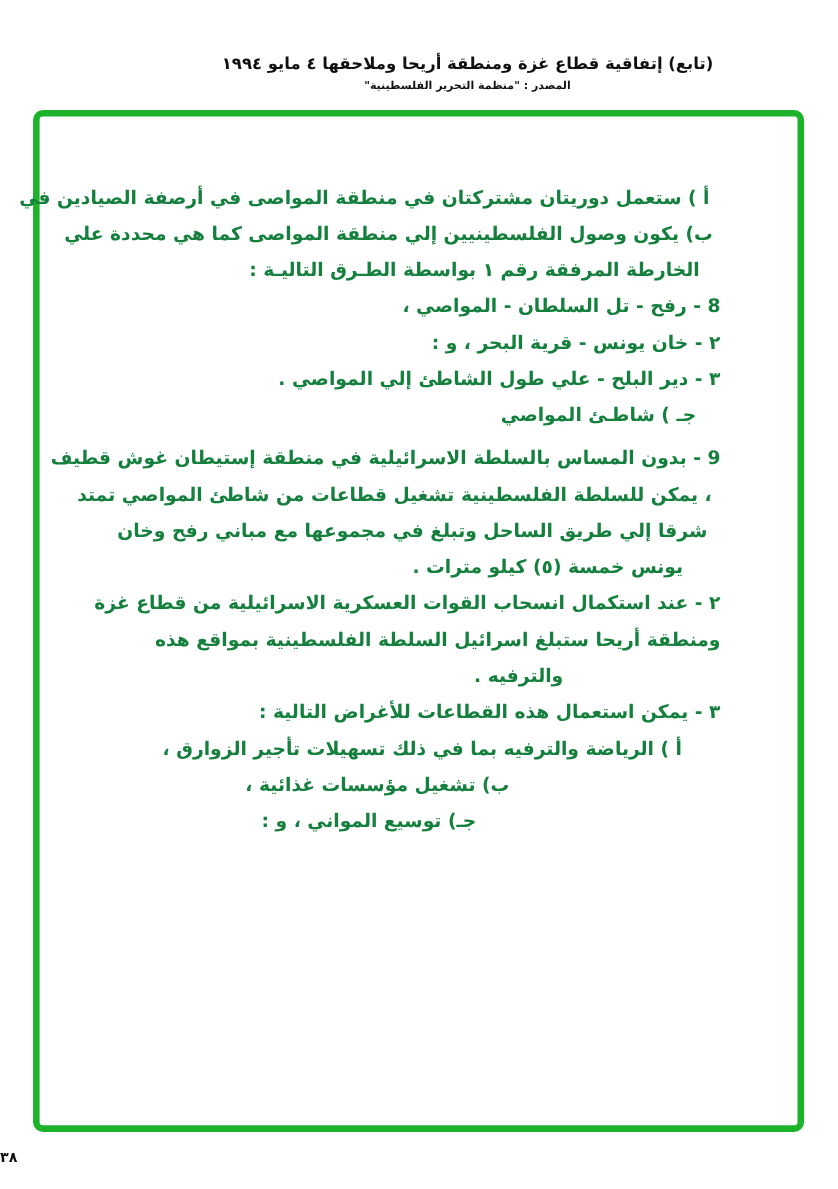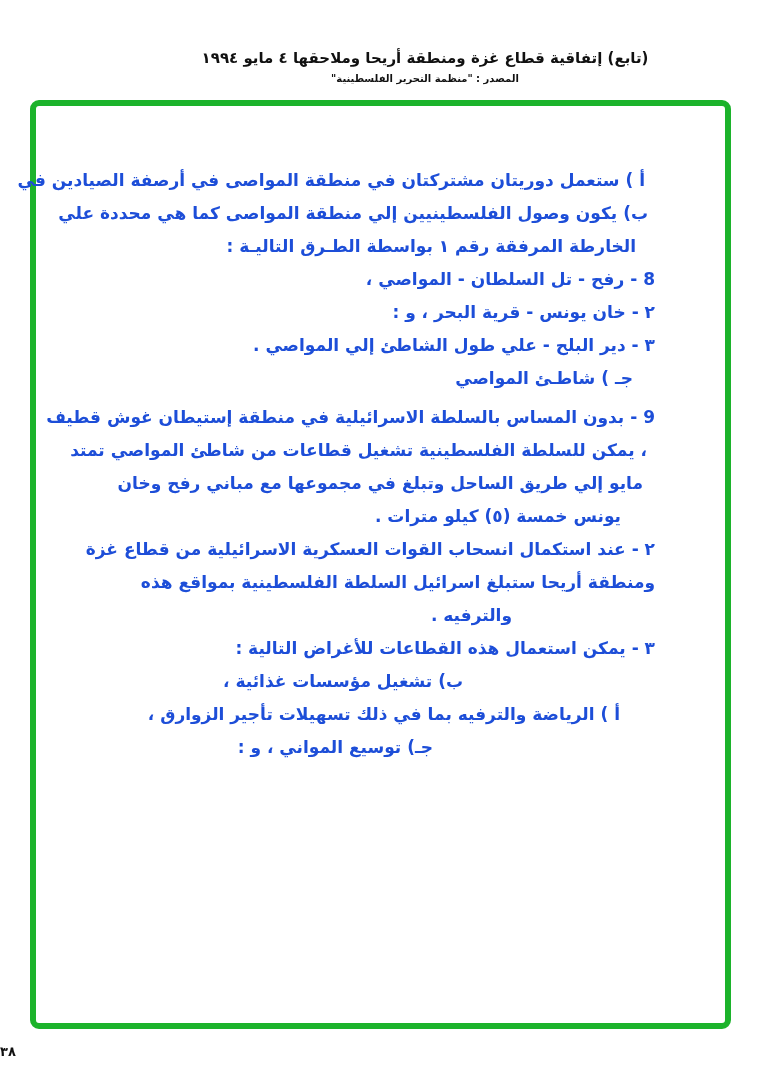--- a/index.html
+++ b/index.html
@@ -45,21 +45,21 @@
     background: #ffffff;
   }
   
   .doc-body {
     direction: rtl;
     text-align: right;
     padding: 58px 70px 0 40px;
     font-size: 17px;
     font-weight: 700;
     line-height: 33px;
-    color: #1d4ed8;
+    color: #15803d;
   }
   .t-line {
     white-space: nowrap;
   }
   .sec-clause-1 { margin-top: 6px; }
   
   .mr10  { margin-right: 10px; }
   .mr7   { margin-right: 7px; }
   .mr8   { margin-right: 8px; }
   .mr12  { margin-right: 12px; }
@@ -115,40 +115,40 @@
       <div class="t-line">٣ - دير البلح - علي طول الشاطئ إلي المواصي .</div>
     </div>
 
     <div>
       <div class="t-line mr22">جـ ) شاطـئ المواصي</div>
     </div>
 
     <div class="sec-clause-1">
       <div class="t-line">9 - بدون المساس بالسلطة الاسرائيلية في منطقة إستيطان غوش قطيف</div>
       <div class="t-line mr8">، يمكن للسلطة الفلسطينية تشغيل قطاعات من شاطئ المواصي تمتد</div>
-      <div class="t-line mr12">مايو إلي طريق الساحل وتبلغ في مجموعها مع مباني رفح وخان</div>
+      <div class="t-line mr12">شرقا إلي طريق الساحل وتبلغ في مجموعها مع مباني رفح وخان</div>
       <div class="t-line mr34">يونس خمسة (٥) كيلو مترات .</div>
     </div>
 
     <div>
       <div class="t-line">٢ - عند استكمال انسحاب القوات العسكرية الاسرائيلية من قطاع غزة</div>
       <div class="t-line">ومنطقة أريحا ستبلغ اسرائيل السلطة الفلسطينية بمواقع هذه</div>
       <div class="t-line mr143">والترفيه .</div>
     </div>
 
     <div>
       <div class="t-line">٣ - يمكن استعمال هذه القطاعات للأغراض التالية :</div>
     </div>
 
     <div>
-      <div class="t-line mr192">ب) تشغيل مؤسسات غذائية ،</div>
+      <div class="t-line mr35">أ ) الرياضة والترفيه بما في ذلك تسهيلات تأجير الزوارق ،</div>
     </div>
 
     <div>
-      <div class="t-line mr35">أ ) الرياضة والترفيه بما في ذلك تسهيلات تأجير الزوارق ،</div>
+      <div class="t-line mr192">ب) تشغيل مؤسسات غذائية ،</div>
     </div>
 
     <div>
       <div class="t-line mr222">جـ) توسيع المواني ، و :</div>
     </div>
 
   </div>
 </div>
 
 <div class="page-footer">

